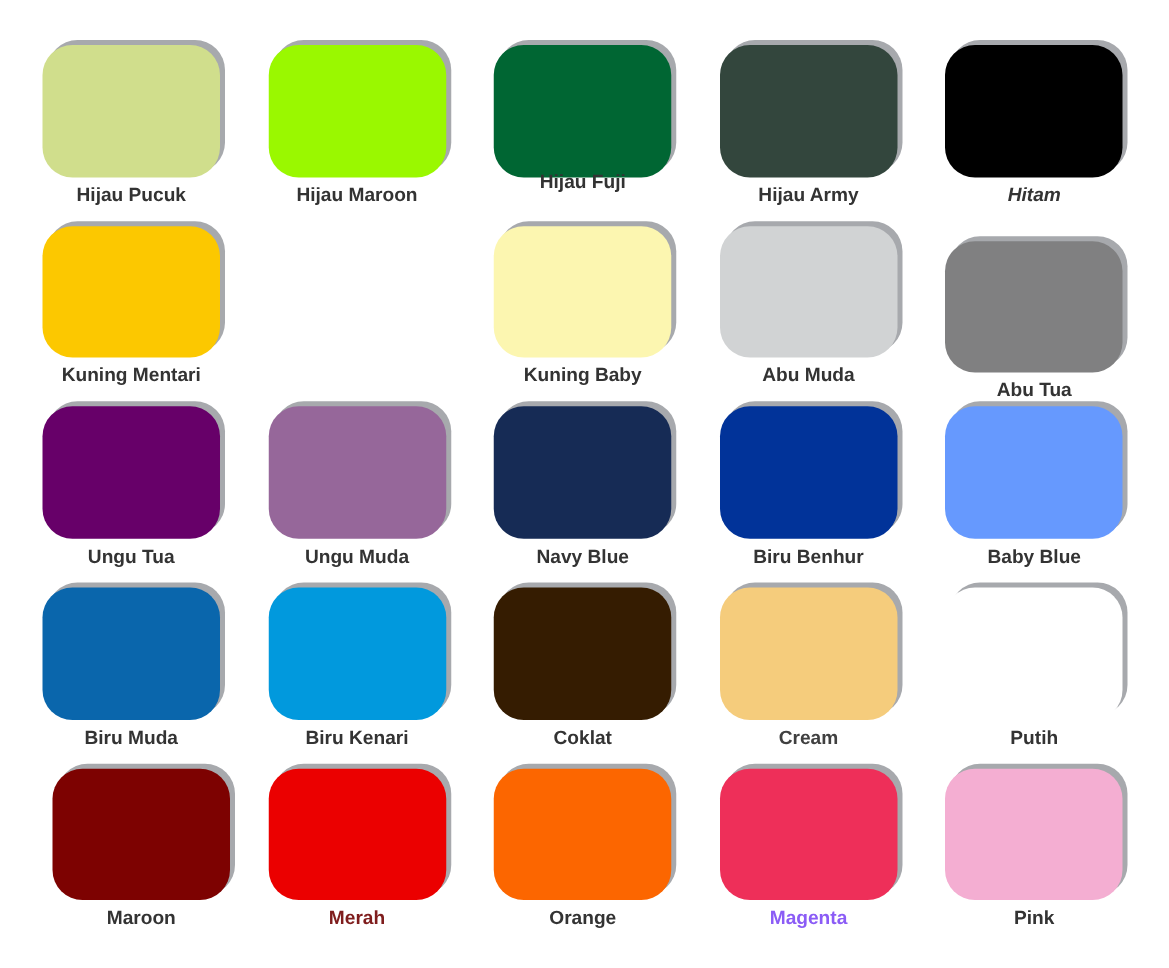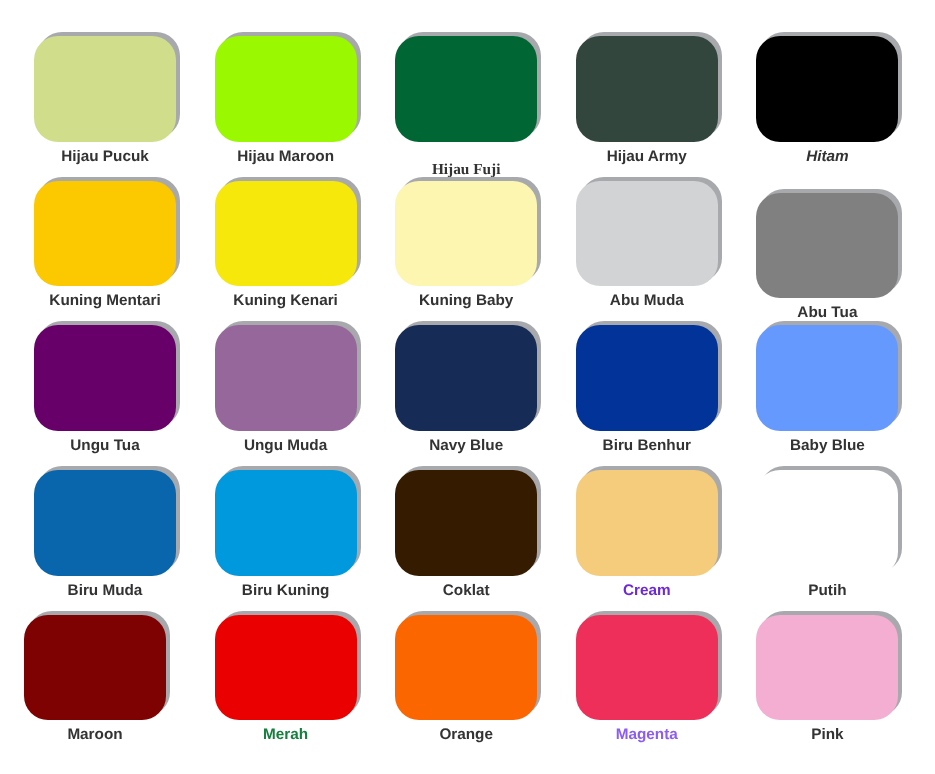--- a/index.html
+++ b/index.html
@@ -30,41 +30,36 @@
     <div class="color-label" style="top: 111.6px; width: 142px; color: rgb(51, 51, 51);">Hijau Pucuk</div>
   </div>
   <div class="swatch-cell" style="left:214.6px;top:36.0px;width:142.0px;height:105.7px;">
     <div class="swatch-shadow" style="left: 4px; top: -4px; width: 142px; height: 105.7px; border-radius: 24px; background: rgb(167, 169, 173);"></div>
     <div class="color-chip" style="width: 142px; height: 105.7px; background: rgb(154, 248, 0); border-radius: 24px;"></div>
     <div class="color-label" style="top: 111.6px; width: 142px; color: rgb(51, 51, 51);">Hijau Maroon</div>
   </div>
   <div class="swatch-cell" style="left:395.2px;top:36.0px;width:142.0px;height:105.7px;">
     <div class="swatch-shadow" style="left: 4px; top: -4px; width: 142px; height: 105.7px; border-radius: 24px; background: rgb(167, 169, 173);"></div>
     <div class="color-chip" style="width: 142px; height: 105.7px; background: rgb(0, 102, 51); border-radius: 24px;"></div>
-    <div class="color-label" style="top: 125px; width: 142px; color: rgb(51, 51, 51); font-family: Liberation Serif, serif;">Hijau Fuji</div>
+    <div class="color-label" style="top: 101px; width: 142px; color: rgb(51, 51, 51);">Hijau Fuji</div>
   </div>
   <div class="swatch-cell" style="left:575.8px;top:36.0px;width:142.0px;height:105.7px;">
     <div class="swatch-shadow" style="left: 4px; top: -4px; width: 142px; height: 105.7px; border-radius: 24px; background: rgb(167, 169, 173);"></div>
     <div class="color-chip" style="width: 142px; height: 105.7px; background: rgb(51, 70, 61); border-radius: 24px;"></div>
     <div class="color-label" style="top: 111.6px; width: 142px; color: rgb(51, 51, 51);">Hijau Army</div>
   </div>
   <div class="swatch-cell" style="left:756.4px;top:36.0px;width:142.0px;height:126px;font-style:italic;">
     <div class="swatch-shadow" style="left: 4px; top: -4px; width: 142px; height: 105.7px; border-radius: 24px; background: rgb(167, 169, 173);"></div>
     <div class="color-chip" style="width: 142px; height: 105.7px; background: rgb(0, 0, 0); border-radius: 24px;"></div>
     <div class="color-label" style="top: 111.6px; width: 142px; color: rgb(51, 51, 51);">Hitam</div>
   </div>
   <div class="swatch-cell" style="left:34.0px;top:180.7px;width:142.0px;height:105.7px;">
     <div class="swatch-shadow" style="left: 4px; top: -4px; width: 142px; height: 105.7px; border-radius: 24px; background: rgb(167, 169, 173);"></div>
     <div class="color-chip" style="width: 142px; height: 105.7px; background: rgb(252, 200, 0); border-radius: 24px;"></div>
     <div class="color-label" style="top: 111.6px; width: 142px; color: rgb(51, 51, 51);">Kuning Mentari</div>
-  </div>
-  <div class="swatch-cell" style="left:214.6px;top:180.7px;width:142.0px;height:105.7px;">
-    <div class="swatch-shadow" style="left: 4px; top: -4px; width: 142px; height: 105.7px; border-radius: 24px; background: rgb(167, 169, 173);"></div>
-    <div class="color-chip" style="width: 142px; height: 105.7px; background: rgb(246, 232, 11); border-radius: 24px;"></div>
-    <div class="color-label" style="top: 111.6px; width: 142px; color: rgb(51, 51, 51);">Kuning Kenari</div>
   </div>
   <div class="swatch-cell" style="left:395.2px;top:180.7px;width:142.0px;height:105.7px;">
     <div class="swatch-shadow" style="left: 4px; top: -4px; width: 142px; height: 105.7px; border-radius: 24px; background: rgb(167, 169, 173);"></div>
     <div class="color-chip" style="width: 142px; height: 105.7px; background: rgb(252, 246, 176); border-radius: 24px;"></div>
     <div class="color-label" style="top: 111.6px; width: 142px; color: rgb(51, 51, 51);">Kuning Baby</div>
   </div>
   <div class="swatch-cell" style="left:575.8px;top:180.7px;width:142.0px;height:105.7px;">
     <div class="swatch-shadow" style="left: 4px; top: -4px; width: 142px; height: 105.7px; border-radius: 24px; background: rgb(167, 169, 173);"></div>
     <div class="color-chip" style="width: 142px; height: 105.7px; background: rgb(209, 211, 212); border-radius: 24px;"></div>
     <div class="color-label" style="top: 111.6px; width: 142px; color: rgb(51, 51, 51);">Abu Muda</div>
@@ -100,46 +95,46 @@
     <div class="color-label" style="top: 111.6px; width: 142px; color: rgb(51, 51, 51);">Baby Blue</div>
   </div>
   <div class="swatch-cell" style="left: 34px; top: 470.1px; width: 142px; height: 105.7px;">
     <div class="swatch-shadow" style="left: 4px; top: -4px; width: 142px; height: 105.7px; border-radius: 24px; background: rgb(167, 169, 173);"></div>
     <div class="color-chip" style="width: 142px; height: 105.7px; background: rgb(10, 102, 172); border-radius: 24px;"></div>
     <div class="color-label" style="top: 111.6px; width: 142px; color: rgb(51, 51, 51);">Biru Muda</div>
   </div>
   <div class="swatch-cell" style="left: 214.6px; top: 470.1px; width: 142px; height: 105.7px;">
     <div class="swatch-shadow" style="left: 4px; top: -4px; width: 142px; height: 105.7px; border-radius: 24px; background: rgb(167, 169, 173);"></div>
     <div class="color-chip" style="width: 142px; height: 105.7px; background: rgb(1, 153, 221); border-radius: 24px;"></div>
-    <div class="color-label" style="top: 111.6px; width: 142px; color: rgb(51, 51, 51);">Biru Kuning</div>
+    <div class="color-label" style="top: 111.6px; width: 142px; color: rgb(51, 51, 51);">Biru Kenari</div>
   </div>
   <div class="swatch-cell" style="left: 395.2px; top: 470.1px; width: 142px; height: 105.7px;">
     <div class="swatch-shadow" style="left: 4px; top: -4px; width: 142px; height: 105.7px; border-radius: 24px; background: rgb(167, 169, 173);"></div>
     <div class="color-chip" style="width: 142px; height: 105.7px; background: rgb(53, 28, 1); border-radius: 24px;"></div>
     <div class="color-label" style="top: 111.6px; width: 142px; color: rgb(51, 51, 51);">Coklat</div>
   </div>
   <div class="swatch-cell" style="left: 575.8px; top: 470.1px; width: 142px; height: 105.7px;">
     <div class="swatch-shadow" style="left: 4px; top: -4px; width: 142px; height: 105.7px; border-radius: 24px; background: rgb(167, 169, 173);"></div>
     <div class="color-chip" style="width: 142px; height: 105.7px; background: rgb(245, 204, 124); border-radius: 24px;"></div>
-    <div class="color-label" style="top: 111.6px; width: 142px; color: #6d28d9;">Cream</div>
+    <div class="color-label" style="top: 111.6px; width: 142px; color: #404040;">Cream</div>
   </div>
   <div class="swatch-cell" style="left: 756.4px; top: 470.1px; width: 142px; height: 105.7px;">
     <div class="swatch-shadow" style="left: 4px; top: -4px; width: 142px; height: 105.7px; border-radius: 24px; background: rgb(167, 169, 173);"></div>
     <div class="color-chip" style="width: 142px; height: 105.7px; background: rgb(255, 255, 255); border-radius: 24px;"></div>
     <div class="color-label" style="top: 111.6px; width: 142px; color: rgb(51, 51, 51);">Putih</div>
   </div>
-  <div class="swatch-cell" style="left:24px;top:614.8px;width:156px;height:105.7px;">
+  <div class="swatch-cell" style="left:42px;top:614.8px;width:156px;height:105.7px;">
     <div class="swatch-shadow" style="left: 4px; top: -4px; width: 142px; height: 105.7px; border-radius: 24px; background: rgb(167, 169, 173);"></div>
     <div class="color-chip" style="width: 142px; height: 105.7px; background: rgb(125, 2, 1); border-radius: 24px;"></div>
     <div class="color-label" style="top: 111.6px; width: 142px; color: rgb(51, 51, 51);">Maroon</div>
   </div>
   <div class="swatch-cell" style="left:214.6px;top:614.8px;width:142.0px;height:105.7px;">
     <div class="swatch-shadow" style="left: 4px; top: -4px; width: 142px; height: 105.7px; border-radius: 24px; background: rgb(167, 169, 173);"></div>
     <div class="color-chip" style="width: 142px; height: 105.7px; background: rgb(235, 0, 0); border-radius: 24px;"></div>
-    <div class="color-label" style="top: 111.6px; width: 142px; color: #15803d;">Merah</div>
+    <div class="color-label" style="top: 111.6px; width: 142px; color: #7f1d1d;">Merah</div>
   </div>
   <div class="swatch-cell" style="left:395.2px;top:614.8px;width:142.0px;height:105.7px;">
     <div class="swatch-shadow" style="left: 4px; top: -4px; width: 142px; height: 105.7px; border-radius: 24px; background: rgb(167, 169, 173);"></div>
     <div class="color-chip" style="width: 142px; height: 105.7px; background: rgb(252, 102, 0); border-radius: 24px;"></div>
     <div class="color-label" style="top: 111.6px; width: 142px; color: rgb(51, 51, 51);">Orange</div>
   </div>
   <div class="swatch-cell" style="left:575.8px;top:614.8px;width:142.0px;height:105.7px;">
     <div class="swatch-shadow" style="left: 4px; top: -4px; width: 142px; height: 105.7px; border-radius: 24px; background: rgb(167, 169, 173);"></div>
     <div class="color-chip" style="width: 142px; height: 105.7px; background: rgb(238, 47, 89); border-radius: 24px;"></div>
     <div class="color-label" style="top: 111.6px; width: 142px; color: #8b5cf6;">Magenta</div>

